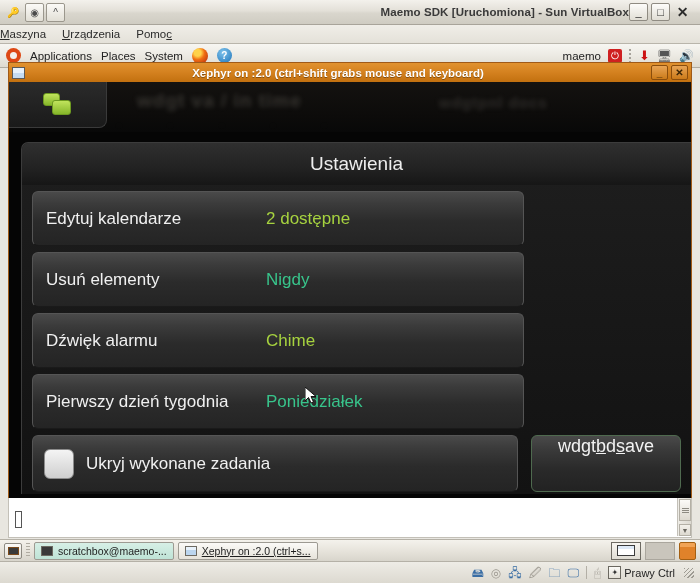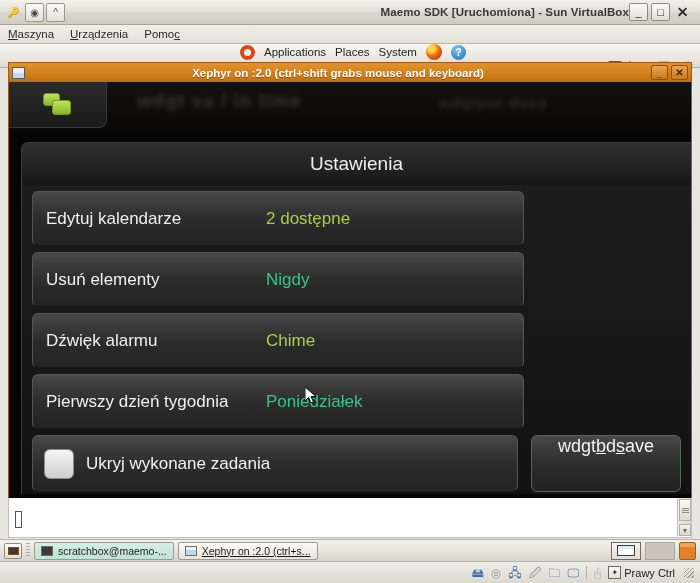--- a/index.html
+++ b/index.html
@@ -46,31 +46,31 @@
     display: flex; align-items: center; justify-content: center;
     font-size: 11px; color: #2c2c2c; line-height: 1;
   }
   .wbtn.nobox { border: none; background: none; font-size: 14px; font-weight: bold; }
 
   
   .vbox-menubar {
     position: absolute; left: 0; top: 25px; width: 700px; height: 19px;
     background: linear-gradient(to bottom, #f0eee8, #e4e1d9);
     border-bottom: 1px solid #b9b5ab;
-    display: flex; align-items: center; padding-left: 8px; gap: 16px;
+    display: flex; align-items: center; gap: 16px;
   }
   .menu-item { font-size: 11.5px; color: #2b2b2b; }
   .menu-item u { text-decoration: underline; }
 
   
   .gnome-panel {
     position: absolute; left: 0; top: 44px; width: 700px; height: 24px;
     background: linear-gradient(to bottom, #f7f6f2 0%, #eceae3 50%, #dedbd2 100%);
     border-bottom: 1px solid #b0aca2;
-    display: flex; align-items: center; flex-direction: column;
+    display: flex; align-items: center;
   }
   .gp-left { display: flex; align-items: center; gap: 9px; padding-left: 6px; }
   .gp-label { font-size: 11.5px; color: #232323; }
   .ubuntu-logo {
     width: 15px; height: 15px; border-radius: 50%;
     background: radial-gradient(circle at 50% 50%, #ffffff 0 26%, #dd4814 28% 100%);
     position: relative;
   }
   .ubuntu-logo::after {
     content: ""; position: absolute; left: 4px; top: 4px; width: 7px; height: 7px;

